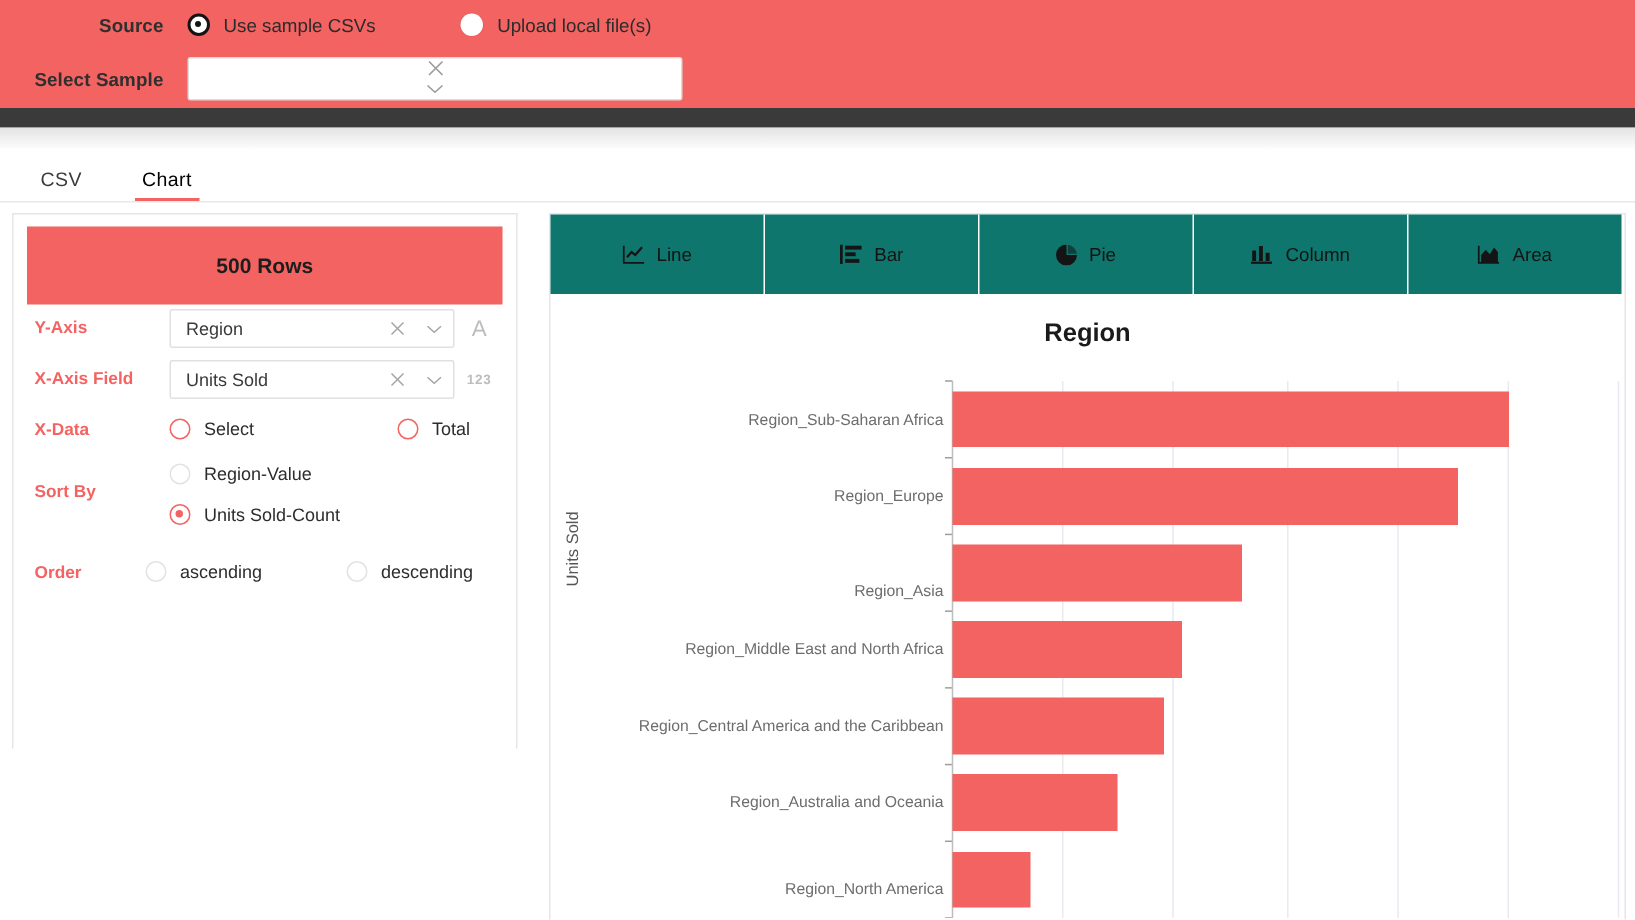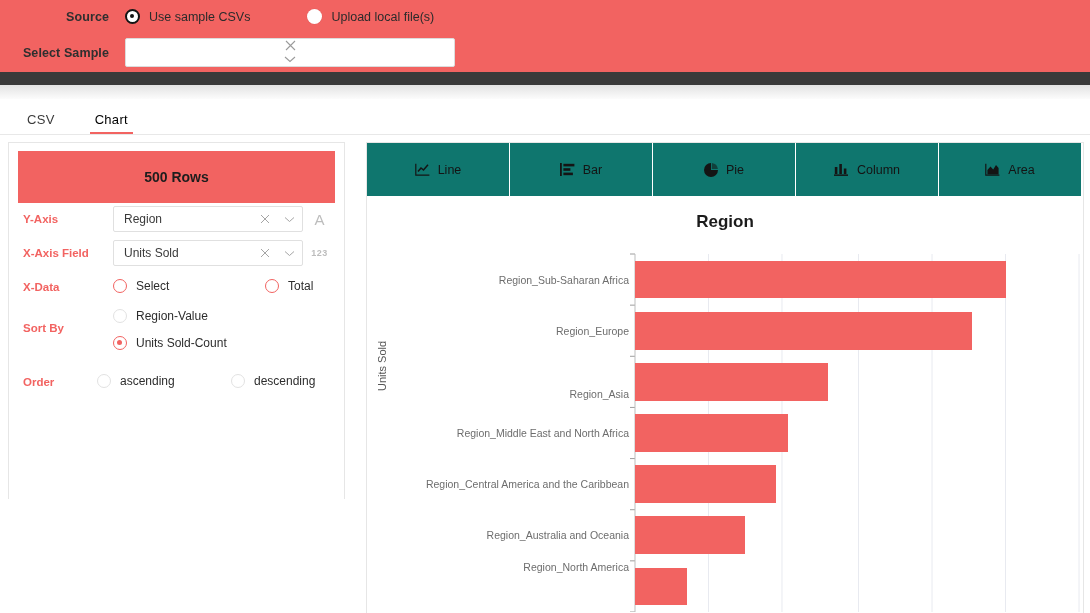--- a/index.html
+++ b/index.html
@@ -396,16 +396,16 @@
         <div class="bar" style="left: 268px; top: 320.363px; width: 110.234px; height: 37.8457px; background: rgb(242, 99, 97);"></div>
         <div class="bar" style="left: 268px; top: 371.506px; width: 52.0552px; height: 37.8457px; background: rgb(242, 99, 97);"></div>
       </div>
     <div id="labels-layer">
         <div class="cat-label" style="top: 83.5714px; right: 454px;">Region_Sub-Saharan Africa</div>
         <div class="cat-label" style="top: 134.714px; right: 454px;">Region_Europe</div>
         <div class="cat-label" style="top: 185.857px; right: 454px; margin-top: 12px;">Region_Asia</div>
         <div class="cat-label" style="top: 237px; right: 454px;">Region_Middle East and North Africa</div>
         <div class="cat-label" style="top: 288.143px; right: 454px;">Region_Central America and the Caribbean</div>
         <div class="cat-label" style="top: 339.286px; right: 454px;">Region_Australia and Oceania</div>
-        <div class="cat-label" style="top: 371px; right: 454px;">Region_North America</div>
+        <div class="cat-label" style="top: 397px; right: 454px;">Region_North America</div>
       </div>
   </div>
 </div>
 
 </body></html>

